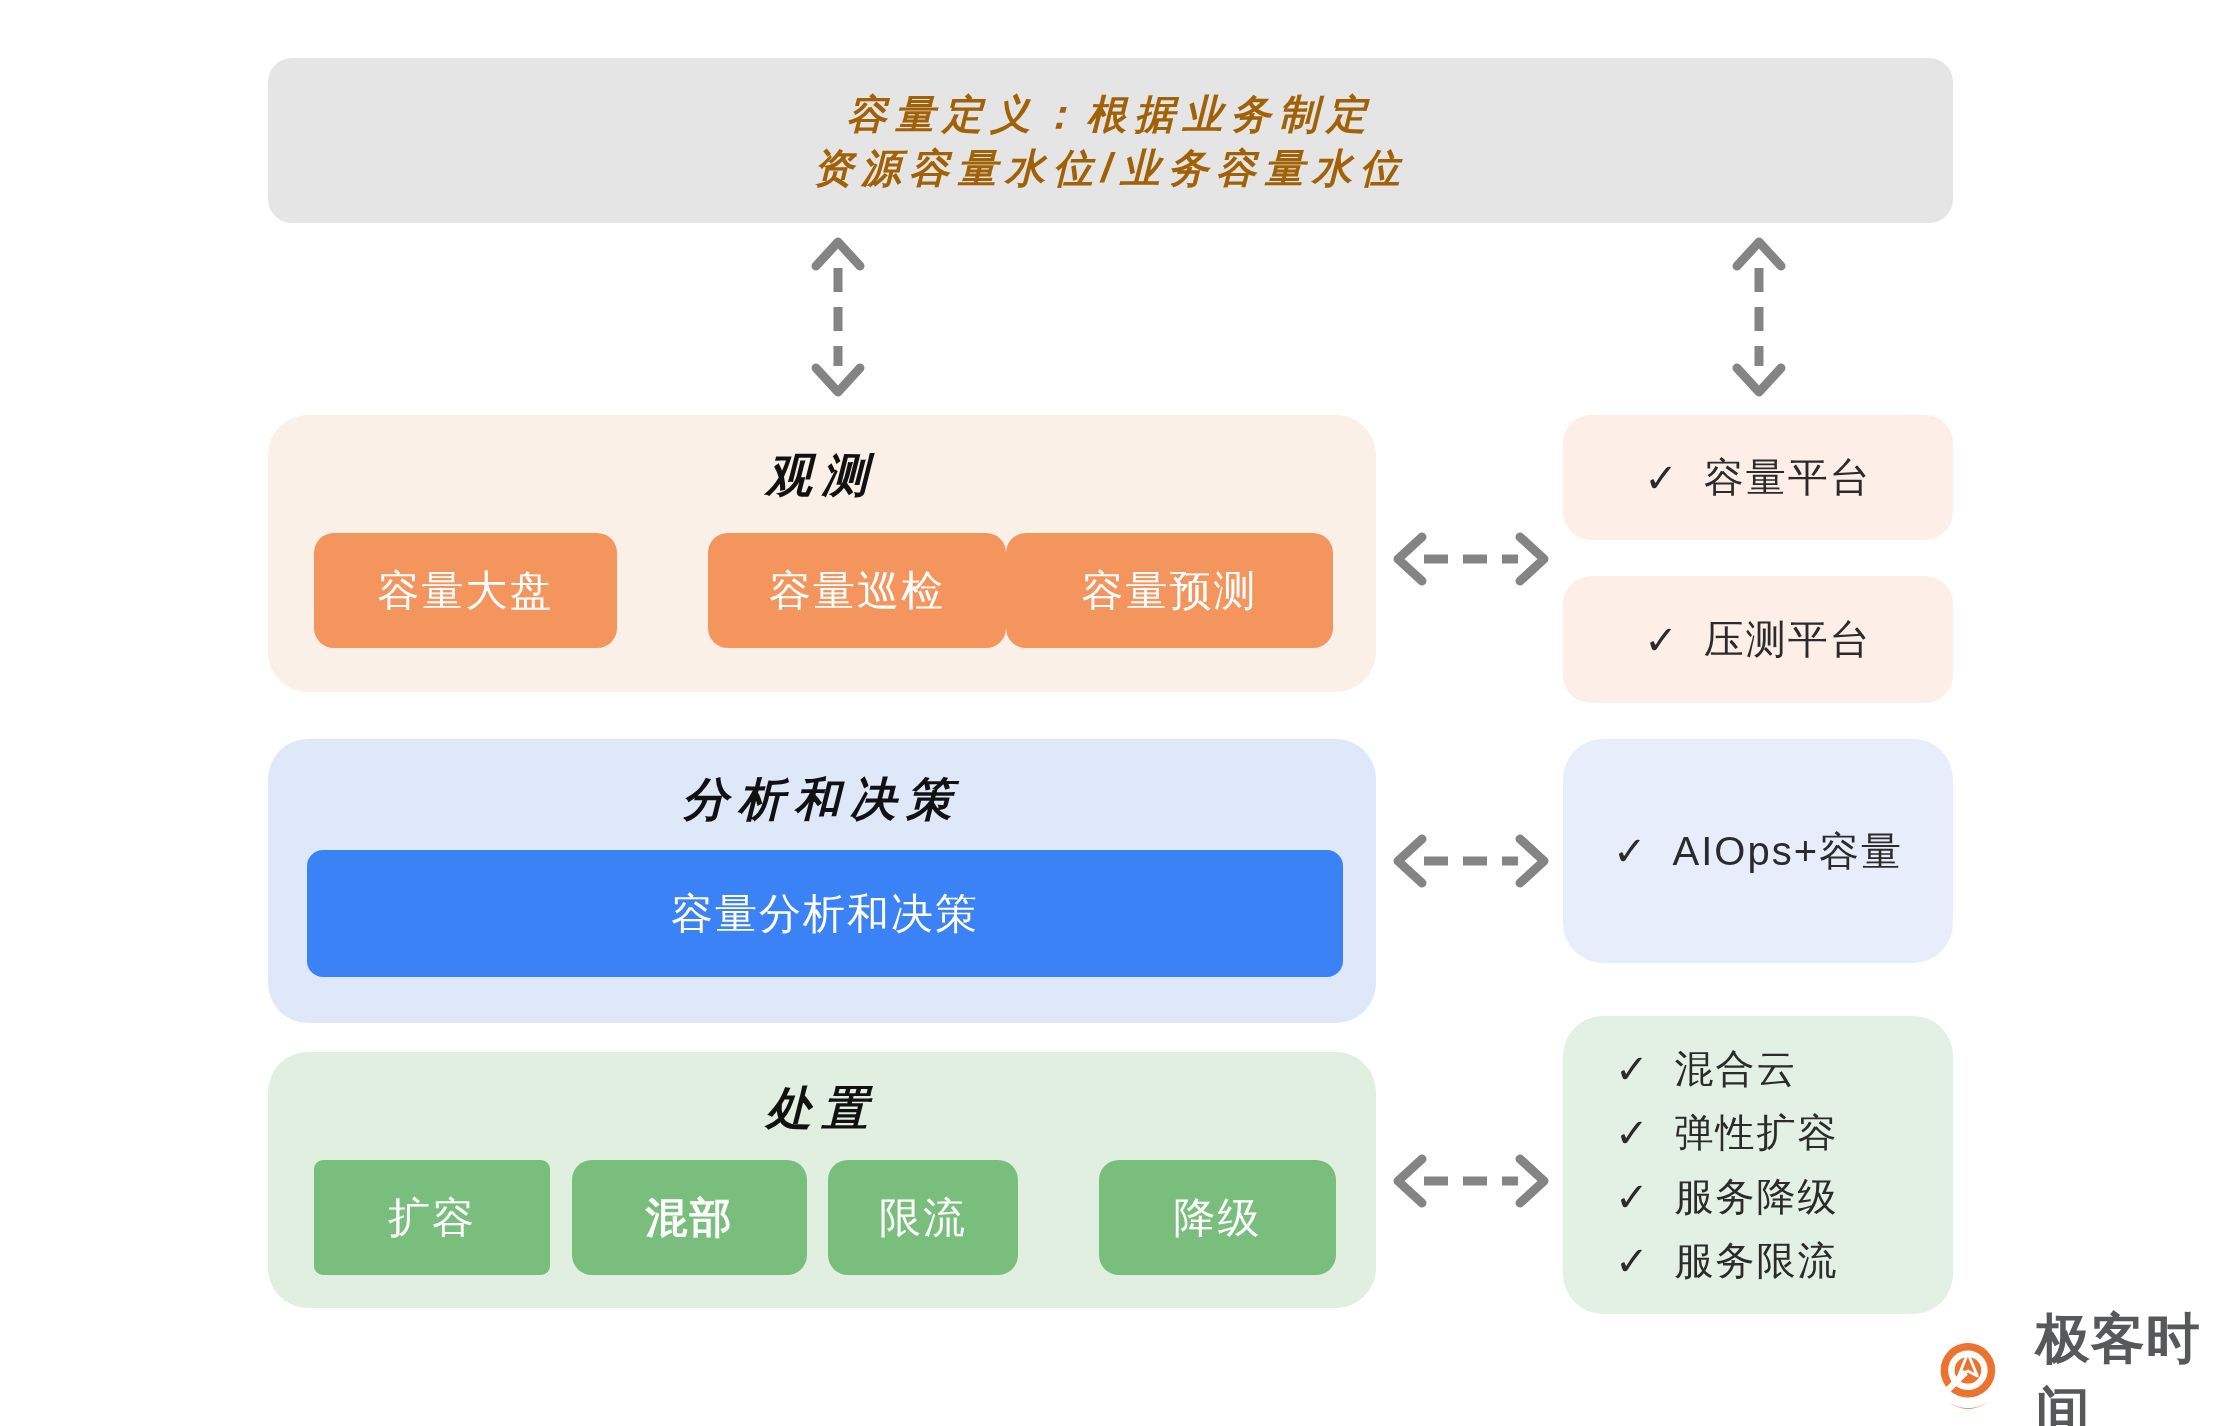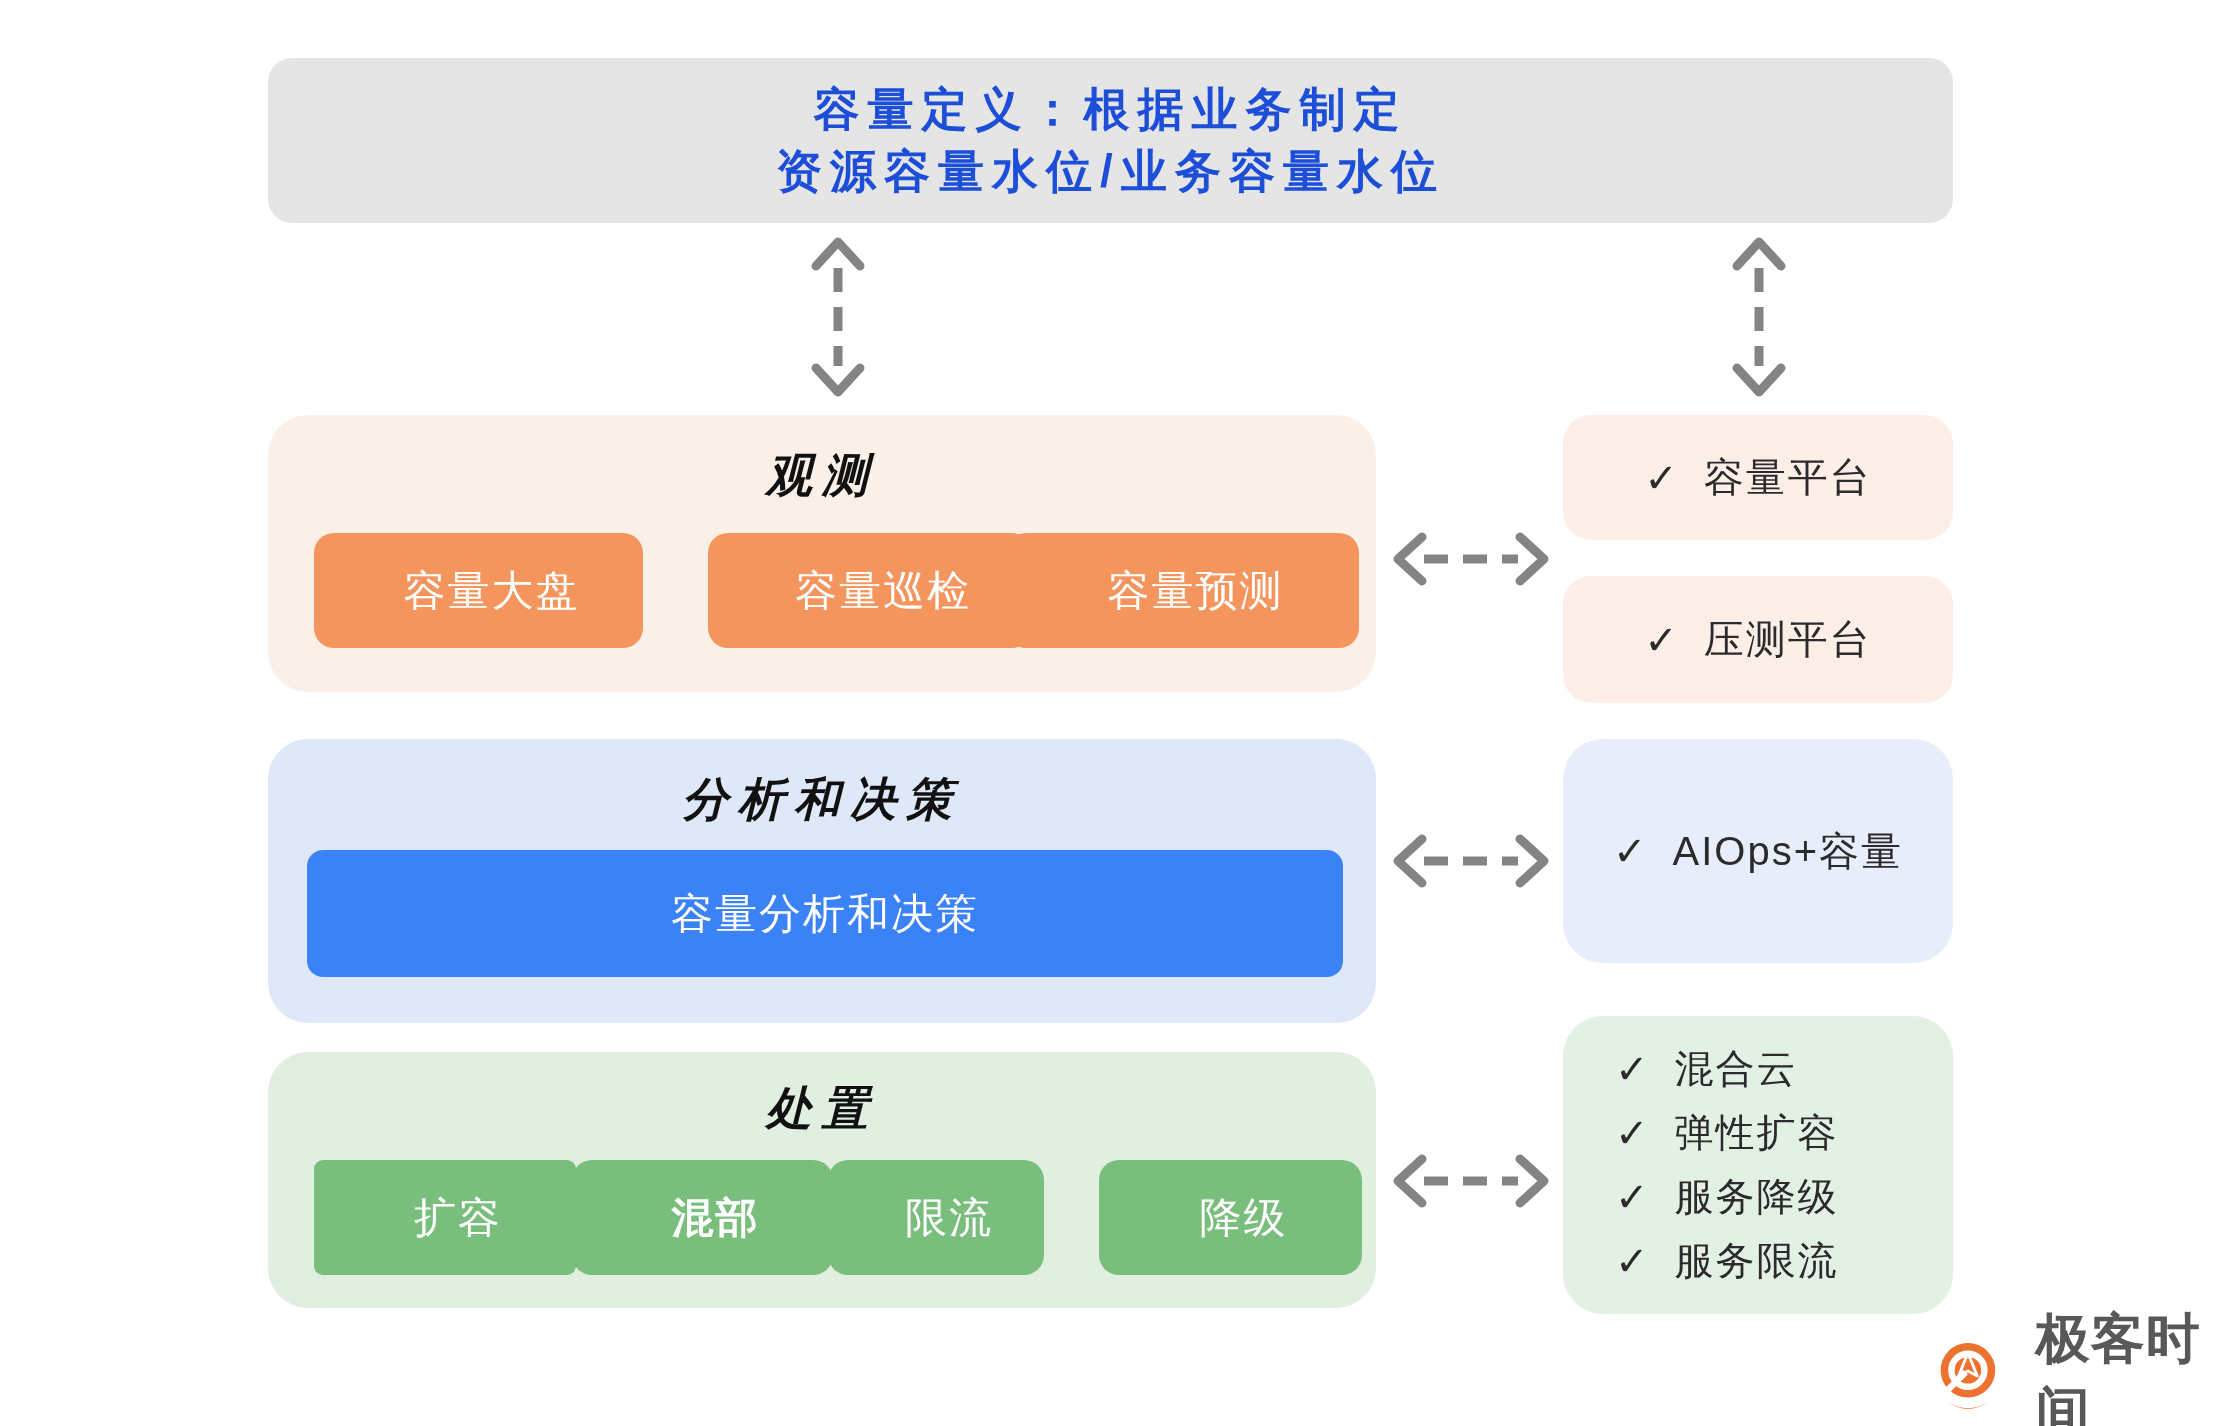--- a/index.html
+++ b/index.html
@@ -8,40 +8,40 @@
     font-family:"Liberation Sans","DejaVu Sans",sans-serif;color:#1a1a1a;
   }
   .abs{position:absolute;box-sizing:border-box;}
 
   
   .top-box{
     left:268px;top:58px;width:1685px;height:165px;background:#E5E5E5;border-radius:24px;
     display:flex;flex-direction:column;align-items:center;justify-content:center;gap:6px;
   }
   .top-box .line{
-    font-size:46px;font-weight:bold;letter-spacing:8px;line-height:1.2;color:#1d4ed8;
+    font-size:40px;font-weight:bold;font-style:italic;letter-spacing:8px;line-height:1.2;color:#a16207;
   }
 
   
   .section{border-radius:40px;}
   .sec-observe{left:268px;top:415px;width:1108px;height:277px;background:#FAF0E7;}
   .sec-analyze{left:268px;top:739px;width:1108px;height:284px;background:#DEE8F9;}
   .sec-handle {left:268px;top:1052px;width:1108px;height:256px;background:#E1EFE1;}
   .sec-title{
     position:absolute;left:0;right:0;text-align:center;
     font-size:46px;font-weight:bold;font-style:italic;letter-spacing:10px;color:#111;
   }
   .sec-observe .sec-title{top:30px;}
   .sec-analyze .sec-title{top:30px;}
   .sec-handle  .sec-title{top:26px;font-family:Liberation Serif, serif;}
 
   
   .pill{
     position:absolute;border-radius:20px;display:flex;align-items:center;justify-content:center;
-    color:#ffffff;font-size:42px;letter-spacing:2px;padding-left:26px;
+    color:#ffffff;font-size:42px;letter-spacing:2px;
   }
   .pill-orange{background:#F3955C;}
   .pill-green{background:#79BE7D;}
 
   
   .btn-obs1{left:46px; top:118px;width:303px;height:115px;}
   .btn-obs2{left:392px;top:118px;width:298px;height:115px;margin-left:48px;}
   .btn-obs3{left:738px;top:118px;width:327px;height:115px;}
 
   

